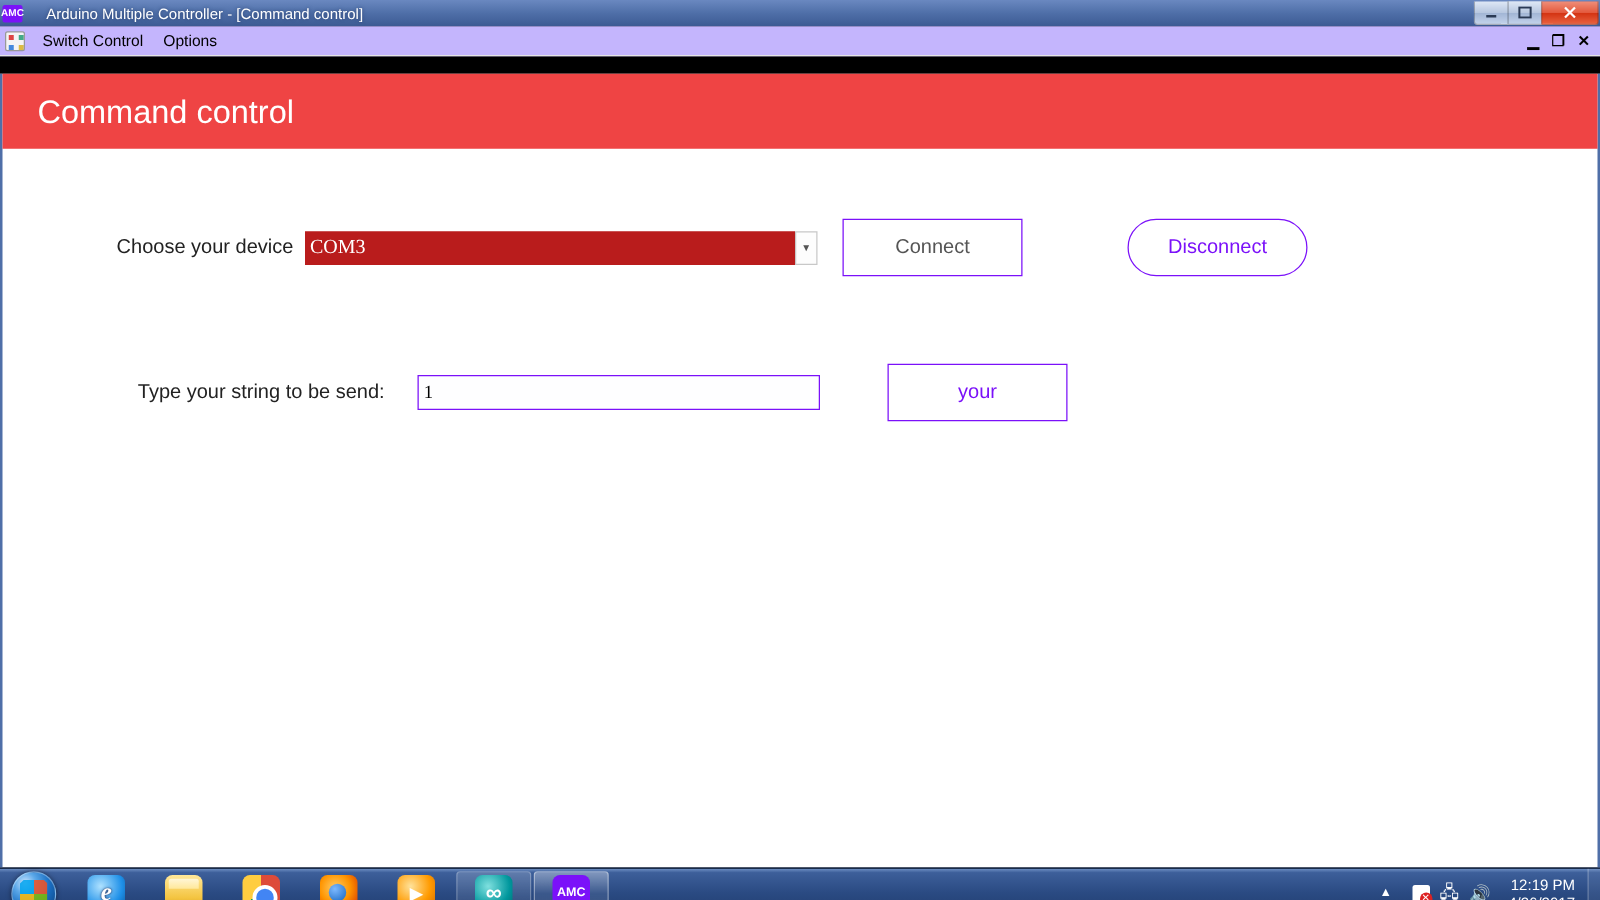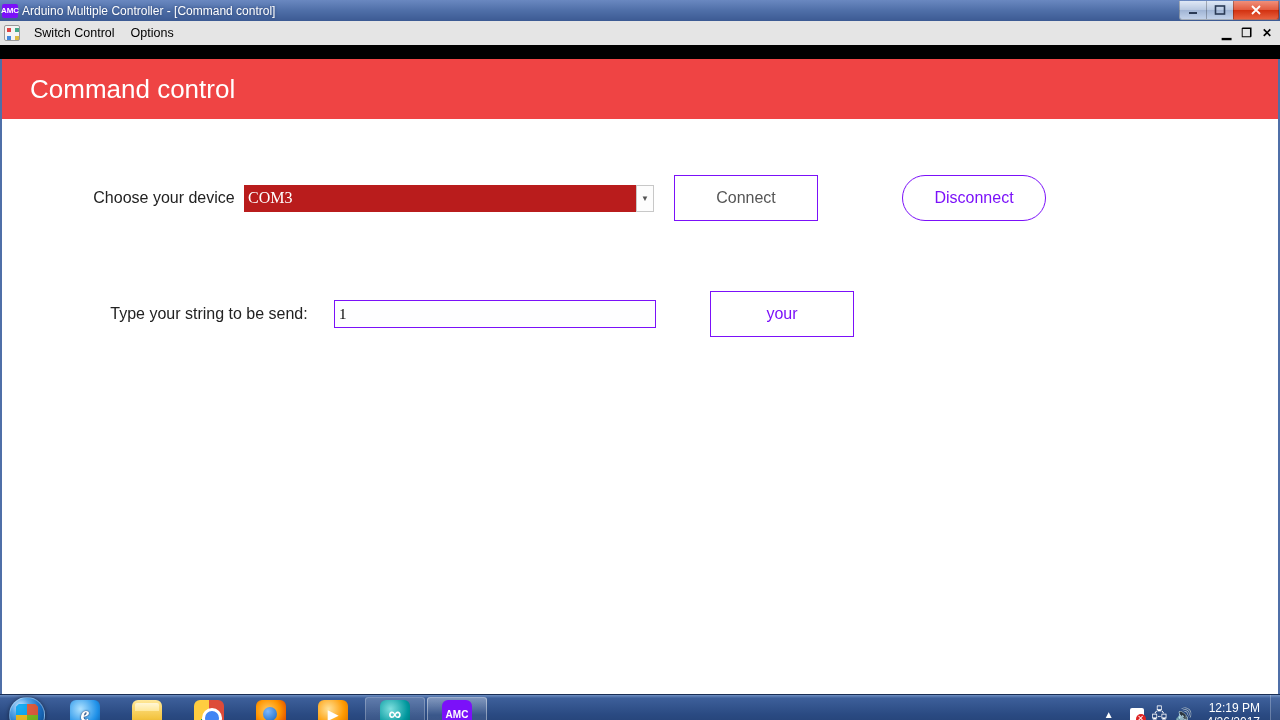--- a/index.html
+++ b/index.html
@@ -7,21 +7,21 @@
 
   
   .win7-titlebar {
     height: 21px;
     background: linear-gradient(to bottom, #6a88c0 0%, #4f6fa8 50%, #3c5a93 100%);
     display: flex; align-items: center; justify-content: space-between;
     padding-left: 2px;
     color: #fff; font-size: 12px;
     position: relative;
   }
-  .win7-titlebar .left { display: flex; align-items: center; gap: 4px; }
+  .win7-titlebar .left { display: flex; align-items: center; gap: 19px; }
   .app-icon-amc {
     width: 16px; height: 14px;
     background: #7b11f9; color: #fff;
     font-size: 8px; font-weight: bold;
     display: flex; align-items: center; justify-content: center;
     border-radius: 2px;
   }
   .win7-title { text-shadow: 0 0 3px #2a4070; }
   .win7-buttons { display: flex; height: 19px; margin-top: -1px; }
   .win7-btn {
@@ -37,21 +37,21 @@
     width: 46px;
     background: linear-gradient(to bottom, #f08f7a 0%, #e35a3e 50%, #d23110 51%, #e8603e 100%);
     border-bottom-right-radius: 3px;
     margin-right: 1px;
   }
   .win7-btn svg { width: 12px; height: 10px; }
 
   
   .menu-bar {
     height: 24px;
-    background: #e5e5e5;
+    background: #c4b5fd;
     display: flex; align-items: center;
     padding-left: 4px;
     font-size: 12.5px; color: #000;
     border-bottom: 1px solid #e5e5e5;
     position: relative;
   }
   .form-icon {
     width: 16px; height: 16px;
     margin-right: 6px;
     background:

